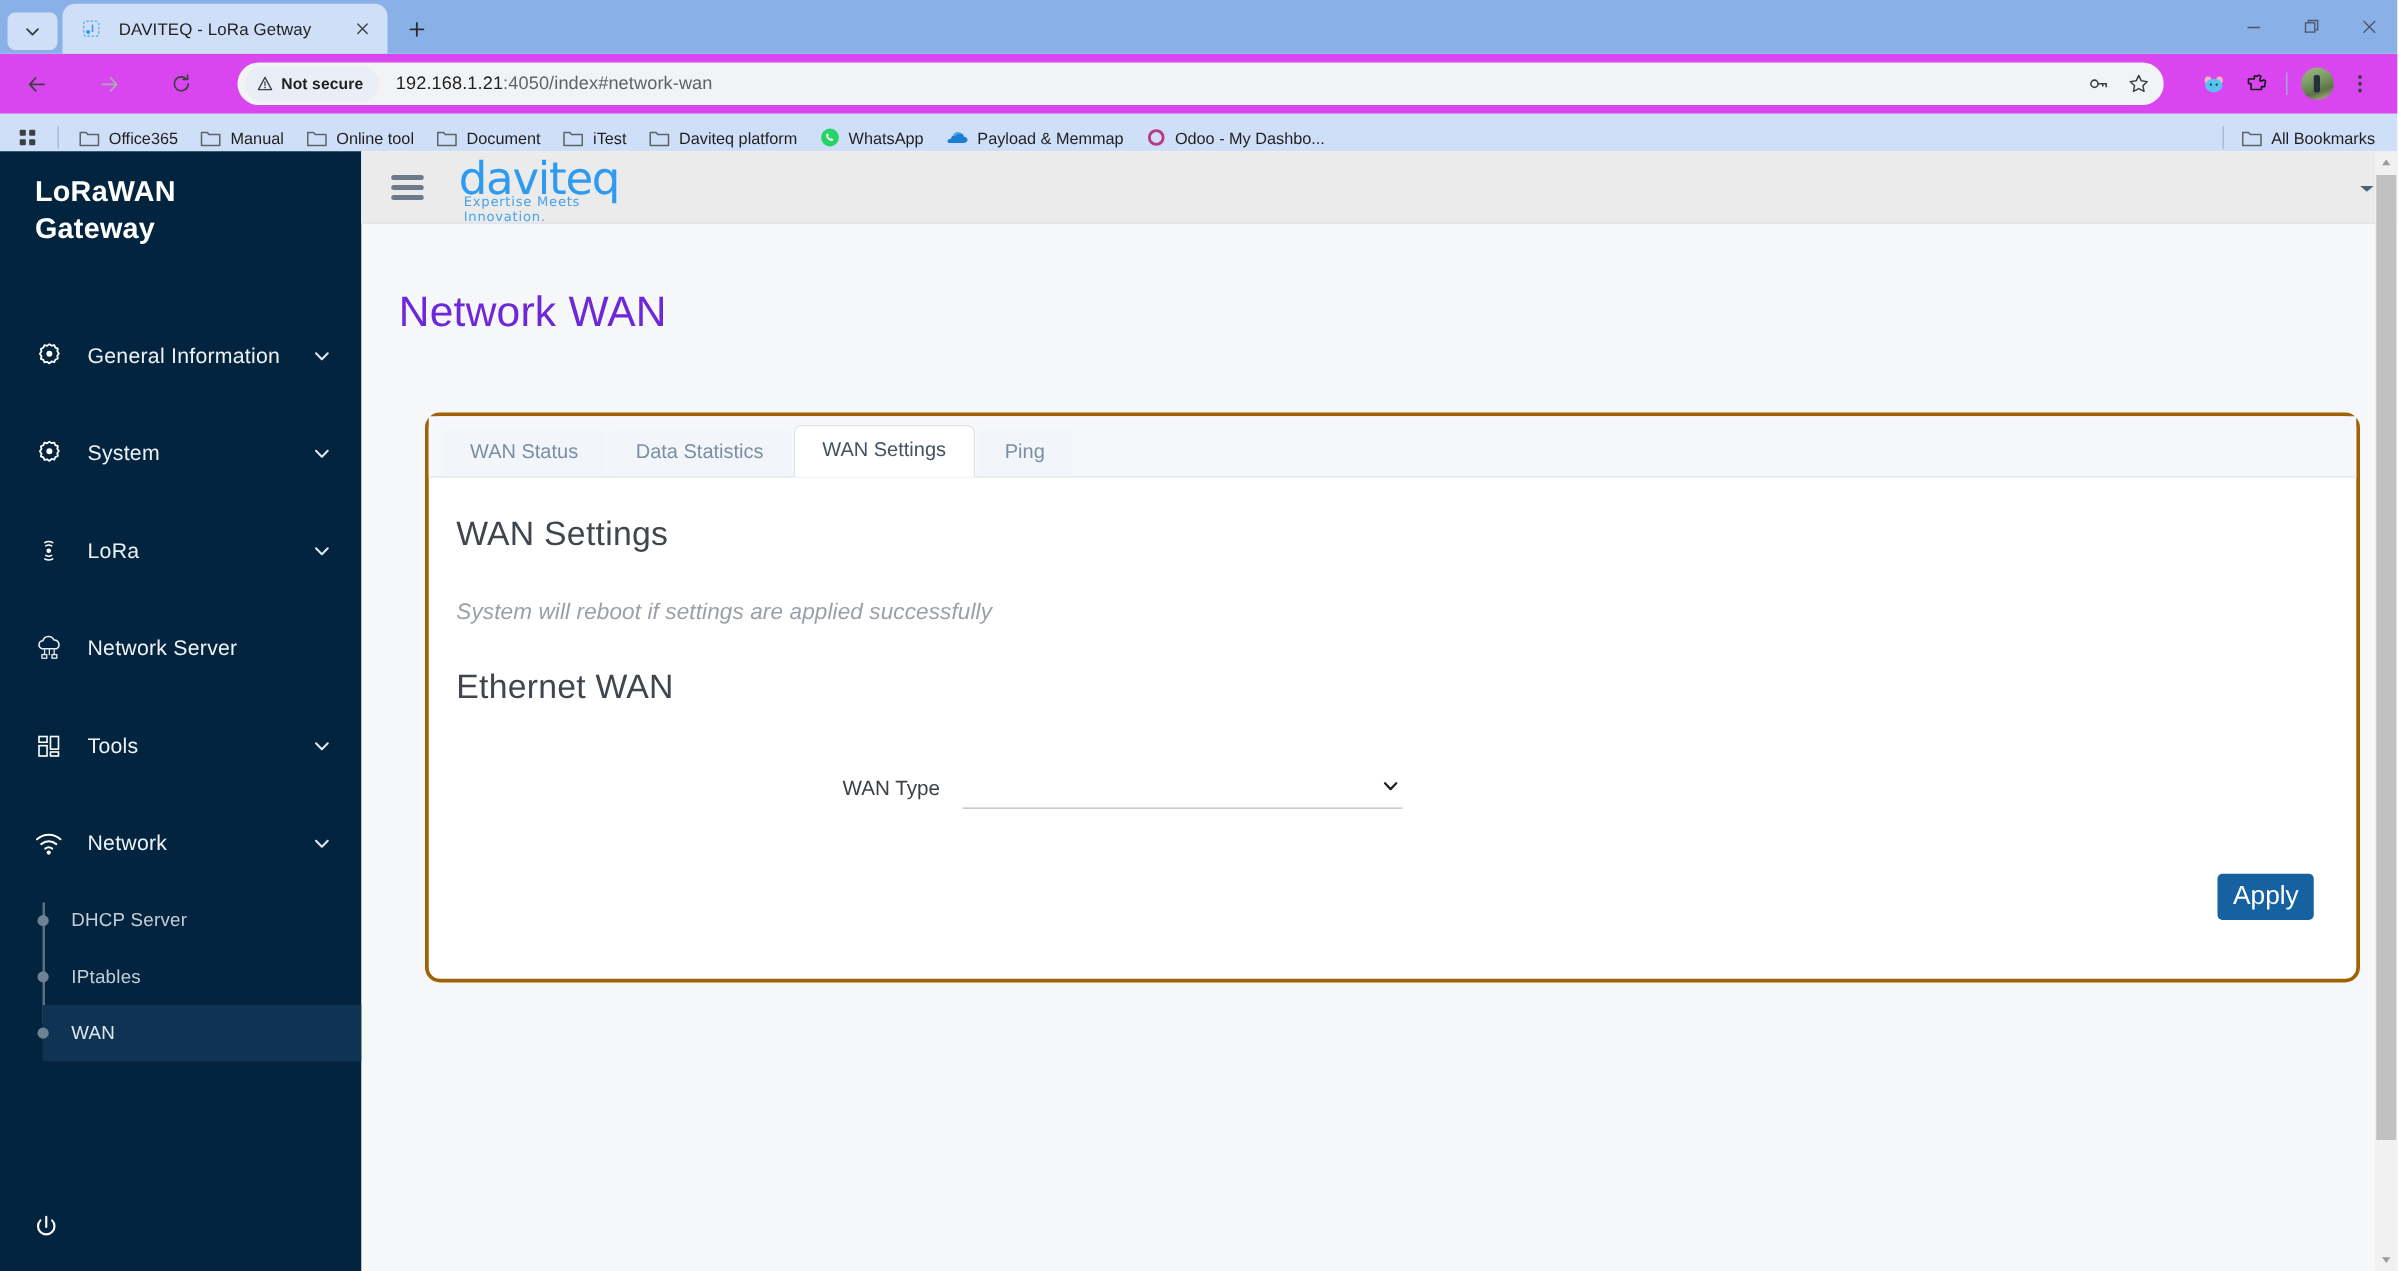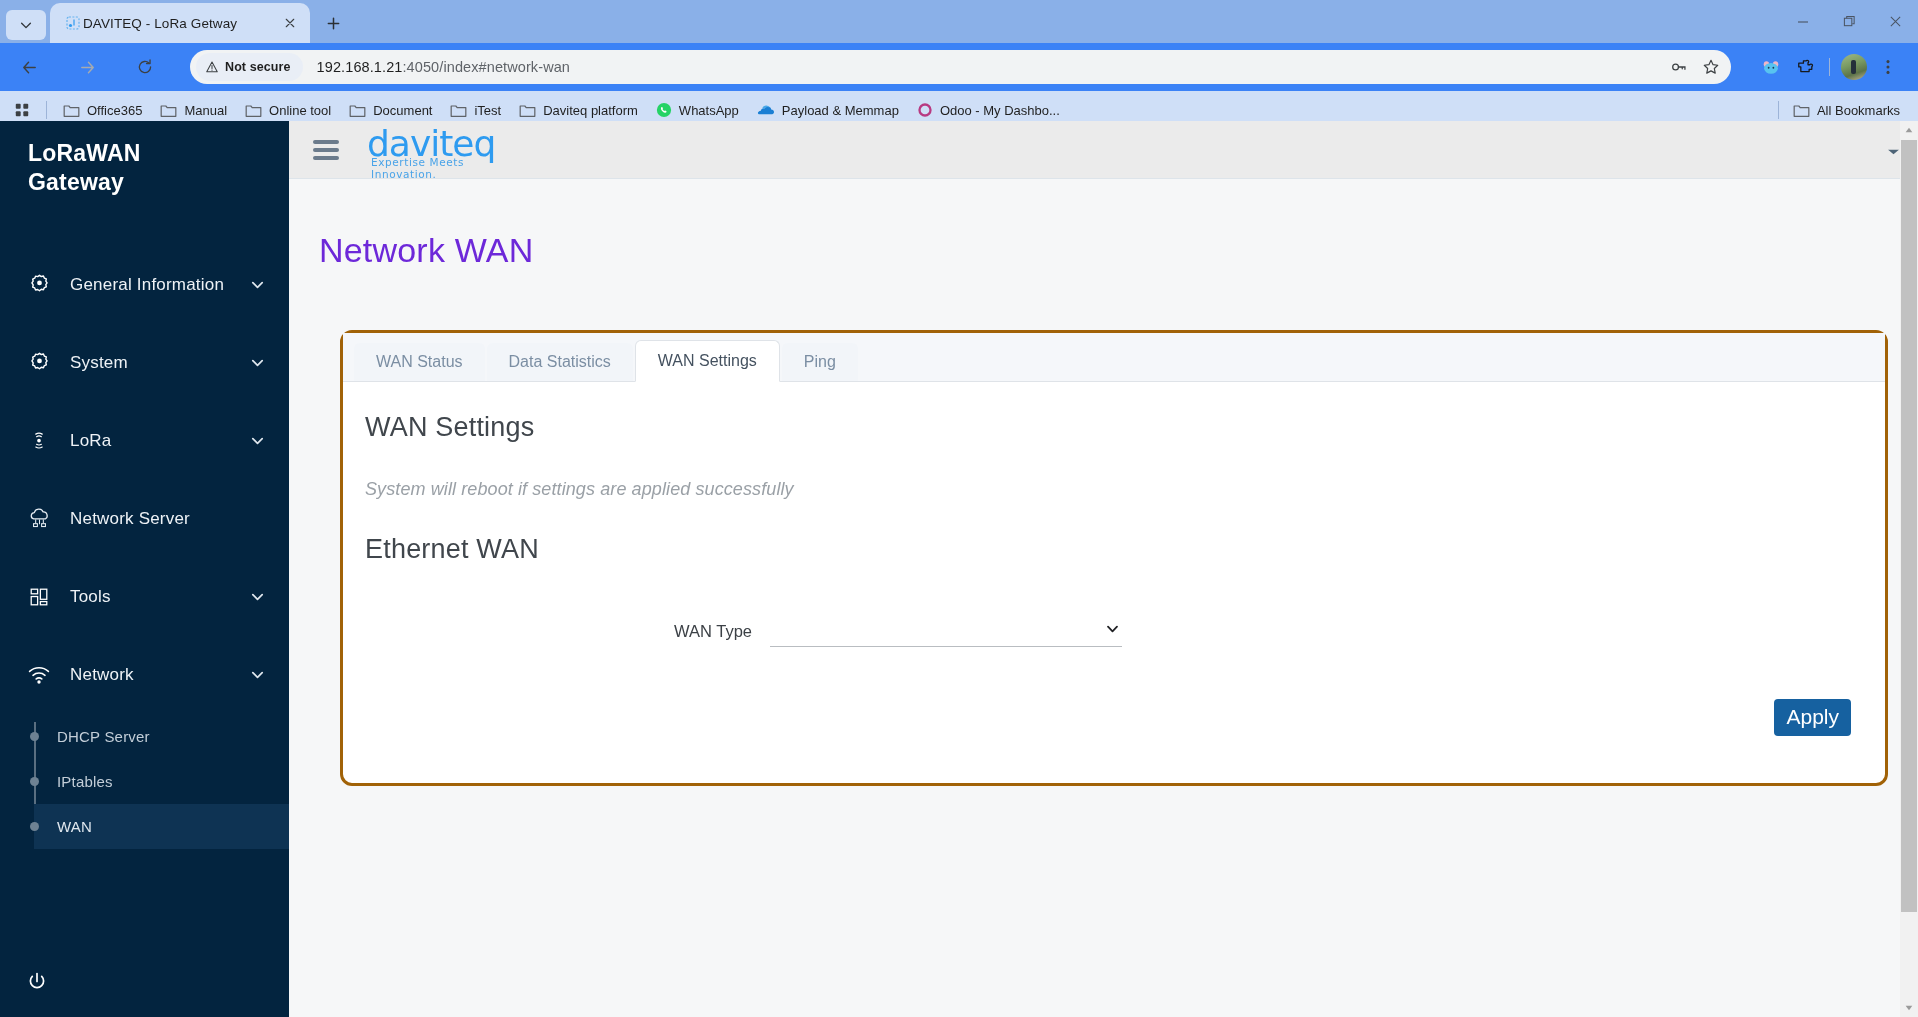--- a/index.html
+++ b/index.html
@@ -22,21 +22,21 @@
     border-radius: 6px; display: flex; align-items: center; justify-content: center;
     background: #cfdff7;
   }
   .tab-search svg { width: 14px; height: 14px; }
 
   .tab {
     height: 40px; min-width: 260px; max-width: 260px;
     background: #cfdff7;
     border-radius: 10px 10px 0 0;
     display: flex; align-items: center;
-    padding: 0 10px 0 14px; gap: 2px;
+    padding: 0 10px 0 14px; gap: 14px;
     position: relative;
   }
   .tab-favicon {
     width: 17px; height: 17px; flex: 0 0 17px;
     display: flex; align-items: center; justify-content: center;
   }
   .tab-title {
     font-size: 13.5px; color: #1f1f1f; white-space: nowrap;
     overflow: hidden; text-overflow: ellipsis; flex: 1;
     letter-spacing: 0.1px;
@@ -53,21 +53,21 @@
   }
   .win-controls {
     position: absolute; right: 0; top: 0; height: 43px;
     display: flex; align-items: center;
   }
   .win-btn {
     width: 46px; height: 43px; display: flex; align-items: center; justify-content: center;
   }
 
   .toolbar {
-    height: 48px; background: #3b82f6;
+    height: 48px; background: #d946ef;
     display: flex; align-items: center; padding: 0 8px; gap: 16px;
   }
   .nav-btn {
     width: 34px; height: 34px; border-radius: 50%;
     display: flex; align-items: center; justify-content: center;
     margin: 0 4px;
   }
   .omnibox {
     flex: 1; height: 34px; background: #f1f3f4;
     border-radius: 17px; display: flex; align-items: center;

